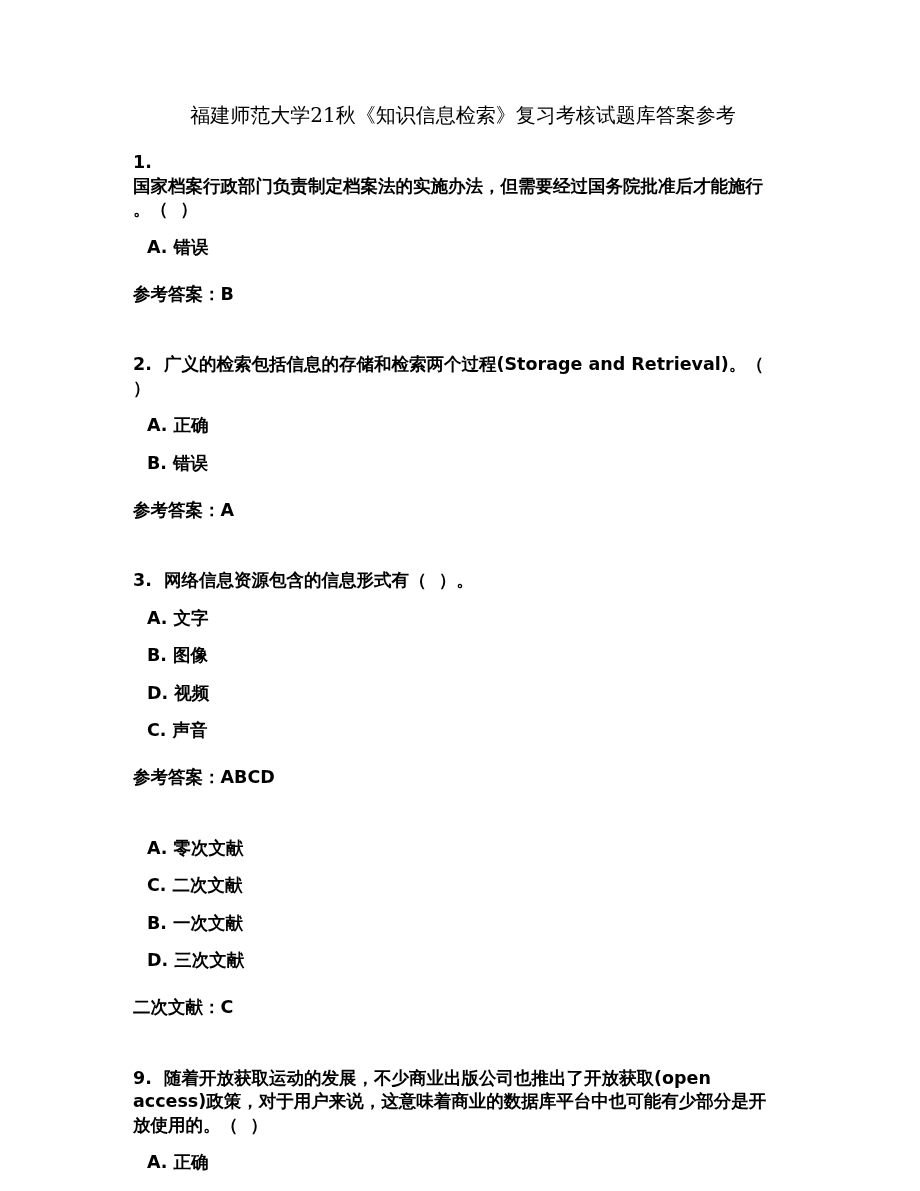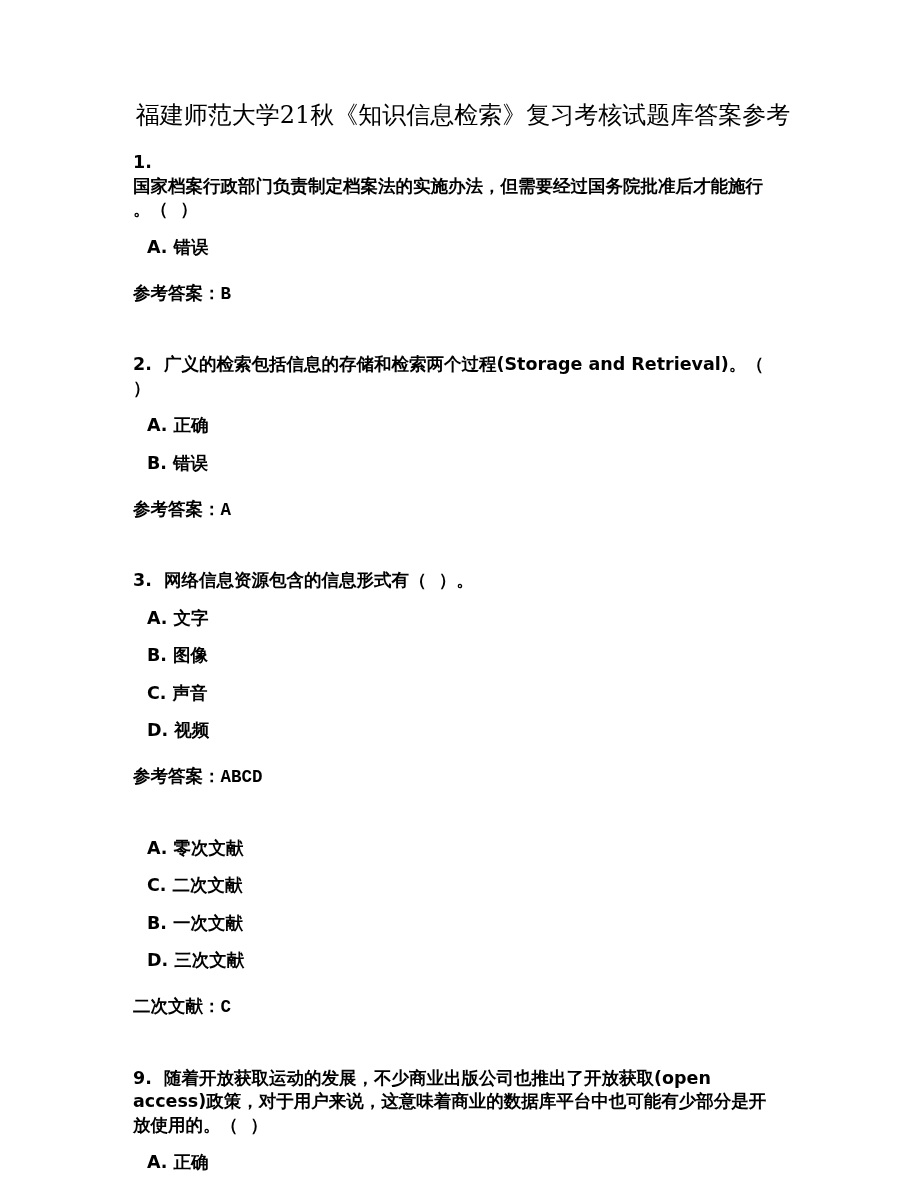--- a/index.html
+++ b/index.html
@@ -13,21 +13,21 @@
   }
   .page {
     box-sizing: border-box;
     width: 920px;
     height: 1191px;
     padding: 104px 127px 0 133px;
   }
   .doc-title {
     font-family: "DejaVu Serif", serif;
     font-weight: 400;
-    font-size: 24px;
+    font-size: 20px;
     line-height: 23.5px;
     text-align: center;
     margin: 0 0 23.5px 0;
     white-space: nowrap;
   }
   .question {
     margin: 0;
     font-weight: 700;
     font-size: 17.5px;
     line-height: 23.5px;
@@ -36,21 +36,20 @@
     white-space: pre-wrap;
     margin: 0;
   }
   .option {
     white-space: pre-wrap;
     margin: 14px;
   }
   .answer {
     margin: 23.5px 0 47px 0;
     white-space: pre-wrap;
-    font-family: Liberation Mono, monospace;
   }
 </style>
 </head>
 <body>
 
 <div class="page">
 
   <h1 class="doc-title">福建师范大学21秋《知识信息检索》复习考核试题库答案参考</h1>
 
   <section class="question">
@@ -70,22 +69,22 @@
       <div class="option">B. 错误</div>
     </div>
     <div class="answer">参考答案：A</div>
   </section>
 
   <section class="question">
     <div class="qtext">3.  网络信息资源包含的信息形式有（  ）。</div>
     <div class="options">
       <div class="option">A. 文字</div>
       <div class="option">B. 图像</div>
+      <div class="option">D. 视频</div>
       <div class="option">C. 声音</div>
-      <div class="option">D. 视频</div>
     </div>
     <div class="answer">参考答案：ABCD</div>
   </section>
 
   <section class="question">
     <div class="options">
       <div class="option">A. 零次文献</div>
       <div class="option">C. 二次文献</div>
       <div class="option">B. 一次文献</div>
       <div class="option">D. 三次文献</div>

